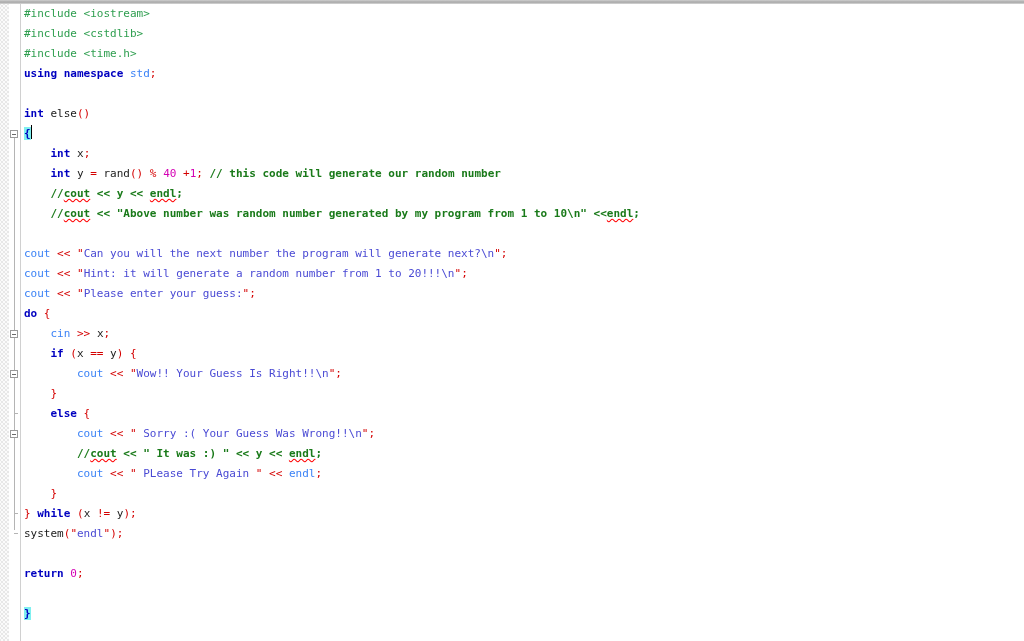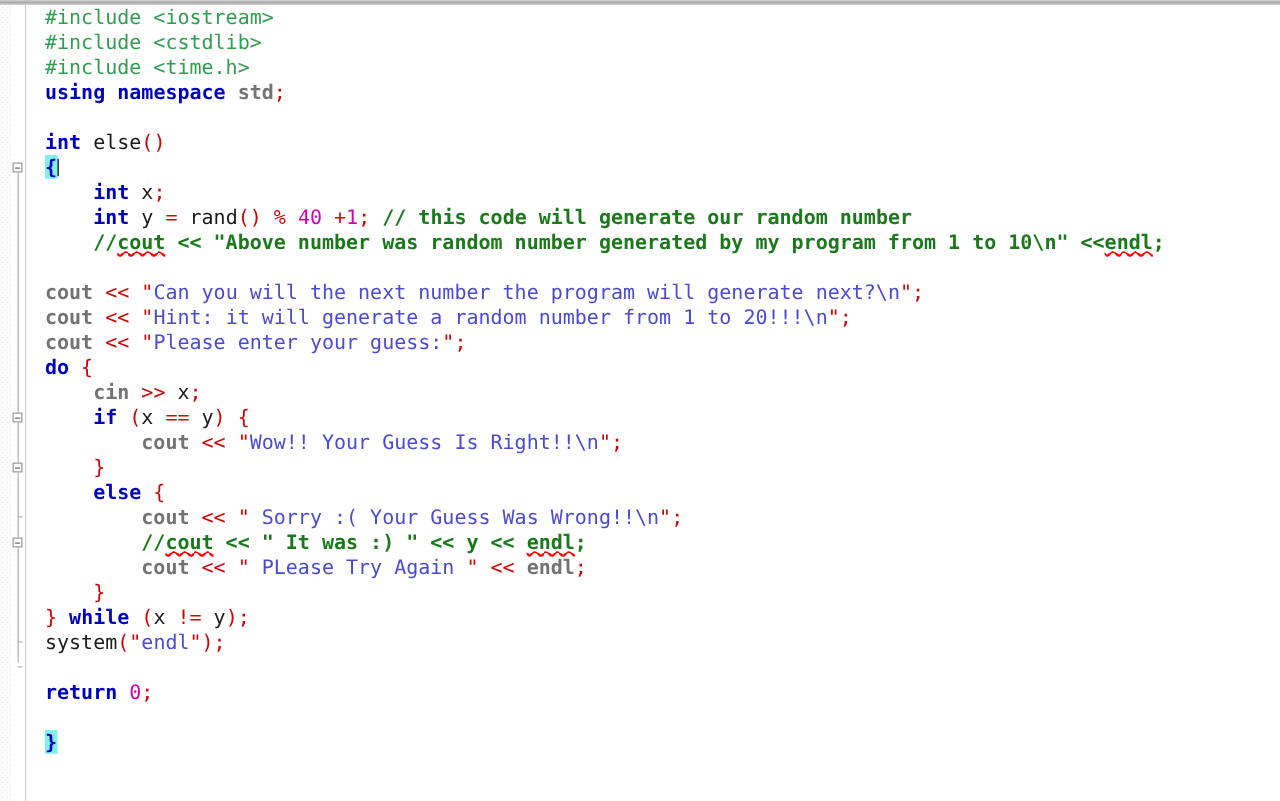--- a/index.html
+++ b/index.html
@@ -55,28 +55,28 @@
   .code-area {
     position: absolute;
     top: 4px; left: 20px;
     width: 1004px;
     height: 637px;
   }
   .line {
     position: relative;
     height: 20px;
     line-height: 20px;
-    font-size: 16px;
+    font-size: 11px;
     white-space: pre;
-    padding-left: 16px;
+    padding-left: 4px;
     letter-spacing: 0px;
   }
   
   .kw      { color: #0000c0; font-weight: bold; }   
-  .ns      { color: #737373; font-weight: bold; }   
+  .ns      { color: #3b82f6; font-weight: normal; }   
   .pre     { color: #2e9e4f; }                      
   .prehdr  { color: #2e9e4f; }                      
   .str     { color: #4a4ad4; }                      
   .quo     { color: #d40000; }                      
   .num     { color: #d400b4; }                      
   .cmt     { color: #1a7a1a; font-weight: bold; text-align: right; }   
   .plain   { color: #1a1a1a; }                      
   .brace   { color: #d40000; }
   
   .match {
@@ -170,20 +170,21 @@
 
     <div class="line"><span class="kw">int</span><span class="plain"> else</span><span class="quo">()</span></div>
 
     <div class="line"><span class="match">{</span><span class="caret"></span></div>
 
     <div class="line">    <span class="kw">int</span><span class="plain"> x</span><span class="quo">;</span></div>
 
 
     <div class="line">    <span class="kw">int</span><span class="plain"> y </span><span class="quo">=</span><span class="plain"> rand</span><span class="quo">()</span><span class="quo"> % </span><span class="num">40</span><span class="quo"> +</span><span class="num">1</span><span class="quo">;</span><span class="cmt"> // this code will generate our random number</span></div>
 
+    <div class="line">    <span class="cmt">//</span><span class="cmt sq">cout</span><span class="cmt"> &lt;&lt; y &lt;&lt; </span><span class="cmt sq">endl</span><span class="cmt">;</span></div>
 
     <div class="line">    <span class="cmt">//</span><span class="cmt sq">cout</span><span class="cmt"> &lt;&lt; "Above number was random number generated by my program from 1 to 10\n" &lt;&lt;</span><span class="cmt sq">endl</span><span class="cmt">;</span></div>
 
     <div class="line"></div>
 
     <div class="line"><span class="ns">cout</span><span class="quo"> &lt;&lt; </span><span class="quo">"</span><span class="str">Can you will the next number the program will generate next?\n</span><span class="quo">"</span><span class="quo">;</span></div>
 
     <div class="line"><span class="ns">cout</span><span class="quo"> &lt;&lt; </span><span class="quo">"</span><span class="str">Hint: it will generate a random number from 1 to 20!!!\n</span><span class="quo">"</span><span class="quo">;</span></div>
 
     <div class="line"><span class="ns">cout</span><span class="quo"> &lt;&lt; </span><span class="quo">"</span><span class="str">Please enter your guess:</span><span class="quo">"</span><span class="quo">;</span></div>

